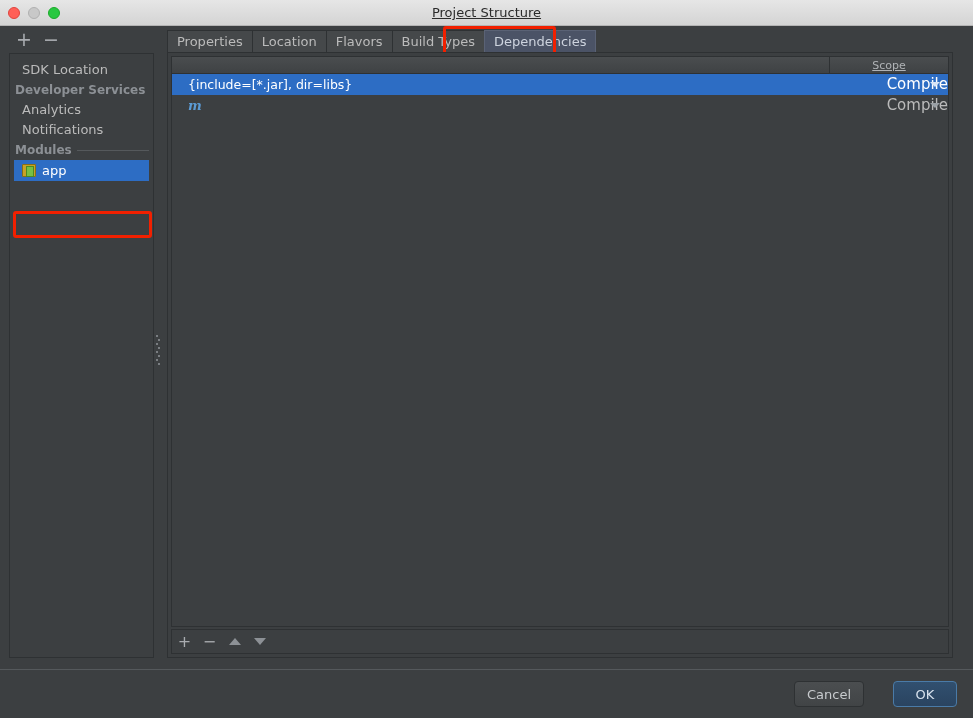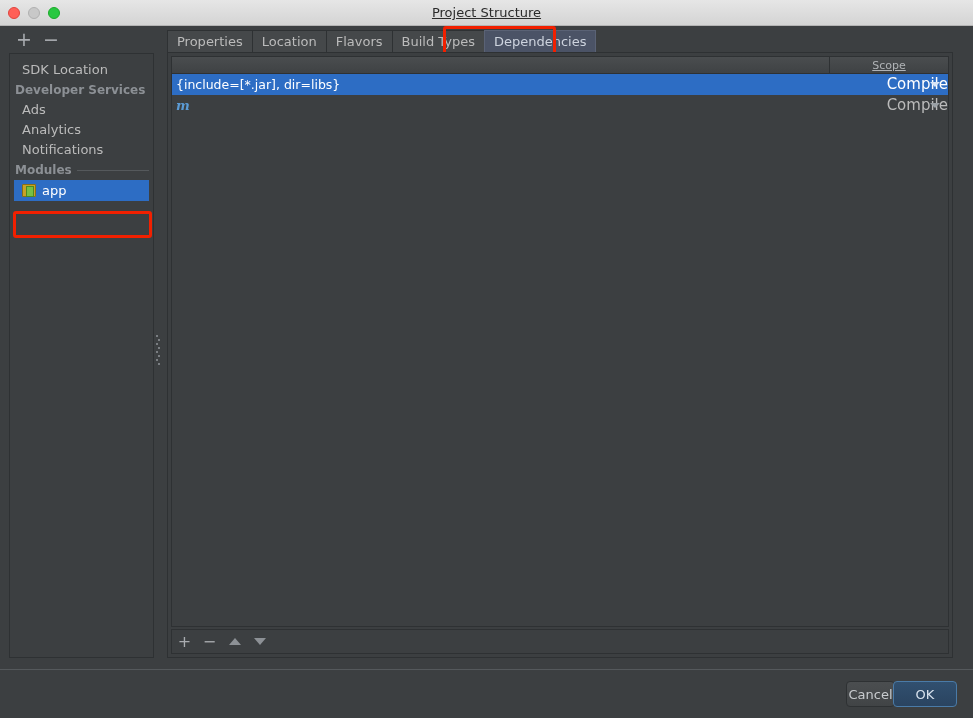--- a/index.html
+++ b/index.html
@@ -174,21 +174,21 @@
     text-align: center;
   }
   .th.name  { flex: 1 1 auto; border-right: 1px solid #2e3133; }
   .th.scope { flex: 0 0 118px; text-decoration: underline; }
 
   .trow { display: flex; height: 21px; align-items: center; }
   .trow.sel { background: #2d6dc4; }
   .cell-name {
     flex: 1 1 auto;
     display: flex; align-items: center; gap: 5px;
-    padding-left: 4px;
+    padding-left: 16px;
     font-size: 12.5px; color: #bbbbbb;
     white-space: nowrap; overflow: hidden;
   }
   .trow.sel .cell-name { color: #ffffff; }
   .maven-icon {
     font-family: "DejaVu Serif", serif;
     font-style: italic; font-weight: bold;
     font-size: 13px; color: #5b9bd5;
     width: 12px; text-align: center;
   }
@@ -246,21 +246,21 @@
   }
   .btn {
     position: absolute; top: 681px;
     height: 26px;
     font-size: 13px;
     border-radius: 4px;
     display: flex; align-items: center; justify-content: center;
     border: 1px solid #2e3133;
   }
   .btn.cancel {
-    left: 846px; width: 49px;
+    left: 794px; width: 70px;
     background: linear-gradient(to bottom, #4b4e50, #414446);
     color: #c8cbce;
     text-align: right;
   }
   .btn.ok {
     left: 893px; width: 64px;
     background: linear-gradient(to bottom, #31506f, #2a4460);
     color: #d9e3ee;
     border-color: #4a7ba8;
   }
@@ -281,21 +281,20 @@
 
   <div class="tool-add">+</div>
   <div class="tool-remove">−</div>
 
   <div class="sidebar">
     <div style="height:6px"></div>
     <div class="side-item">SDK Location</div>
     <div class="side-group">
       <span class="grp-label">Developer Services</span>
     </div>
-    <div class="side-item">Ads</div>
     <div class="side-item">Analytics</div>
     <div class="side-item">Notifications</div>
     <div class="side-group">
       <span class="grp-label">Modules</span>
     </div>
     <div class="side-item selected">
       <span class="mod-icon"></span>
       <span>app</span>
     </div>
   </div>

